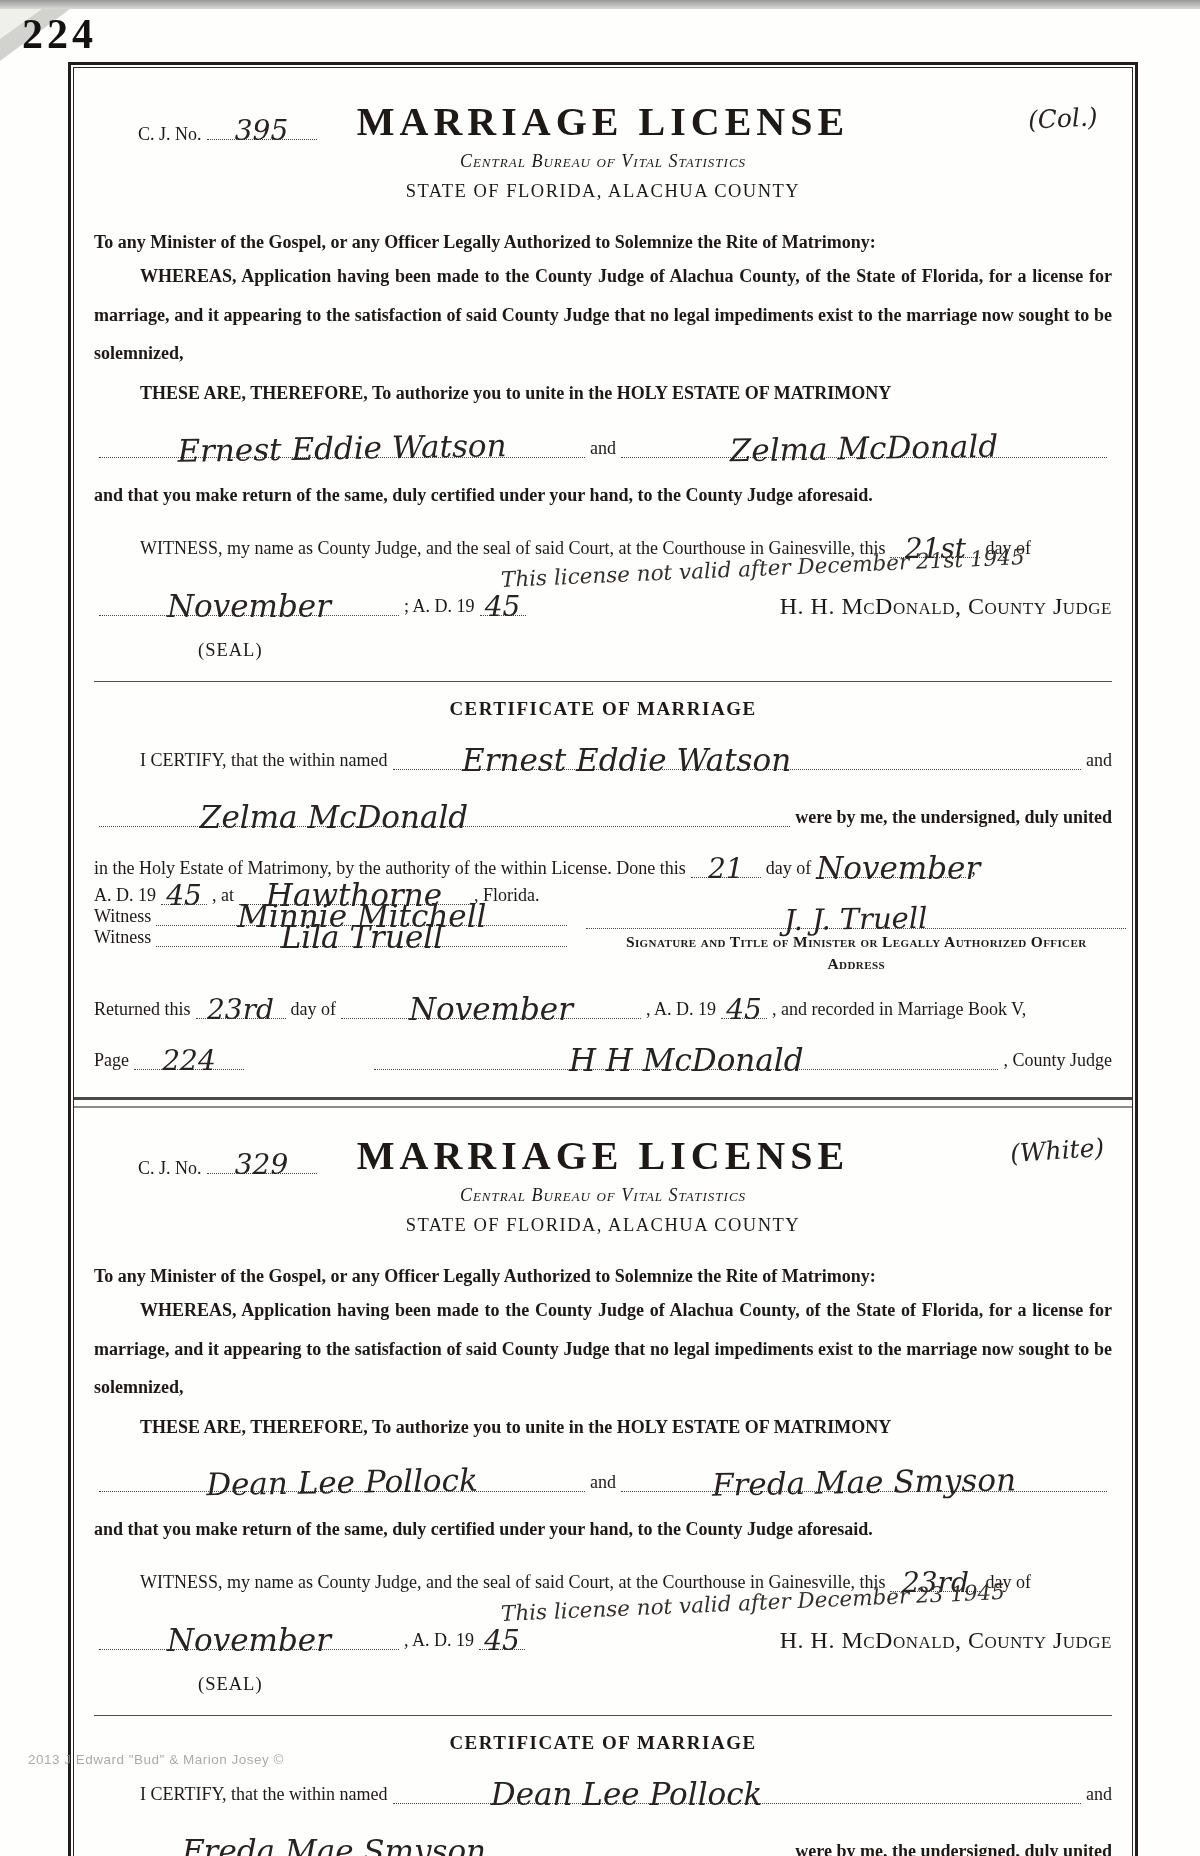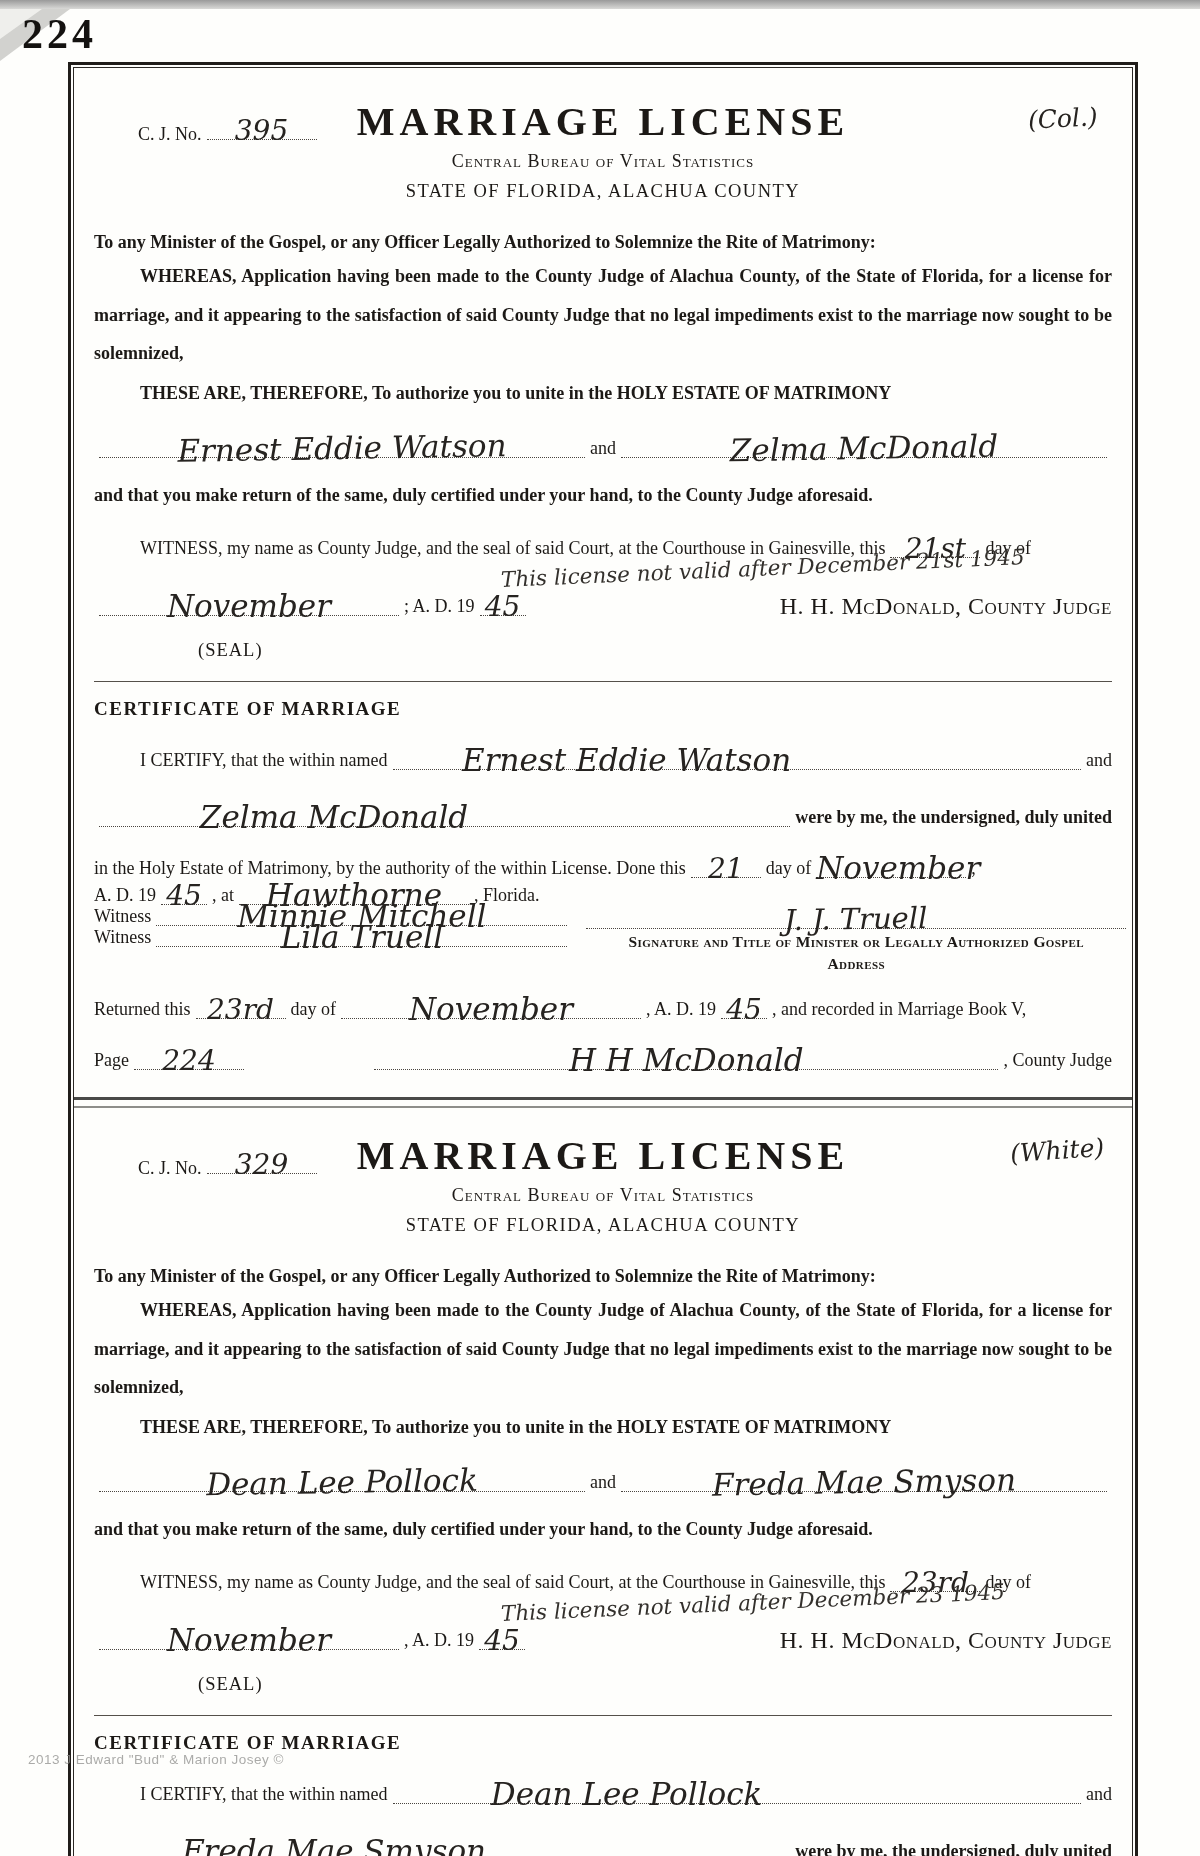--- a/index.html
+++ b/index.html
@@ -19,21 +19,21 @@
   .doc-box{position:absolute;left:68px;top:62px;width:1064px;height:1830px;border:3.5px solid #201d1a;}
   .doc-box-inner{position:absolute;left:2px;top:2px;right:2px;bottom:0;border:1.2px solid #2b2825;border-bottom:none;padding:6px 20px 0 20px;}
 
   .lic{position:relative;}
   .corner-note{position:absolute;font-size:25px;}
   .hw{font-family:"DejaVu Serif",serif;font-style:italic;color:#262320;white-space:nowrap;}
 
   .head-grid{display:grid;grid-template-columns:250px 1fr 250px;align-items:end;margin-top:24px;}
   .cj-row{display:flex;align-items:baseline;font-size:18px;margin-left:44px;}
   .doc-title{text-align:center;font-size:40px;font-weight:bold;letter-spacing:5px;white-space:nowrap;}
-  .subtitle{text-align:center;font-variant:small-caps;font-size:18px;letter-spacing:1px;margin-top:6px;}
+  .subtitle{text-align:center;font-variant:small-caps;font-size:18px;letter-spacing:1px;margin-top:6px;font-style:italic;}
   .state-line{text-align:center;font-size:18.5px;letter-spacing:1.5px;margin-top:9px;}
 
   .para{font-size:18px;font-weight:bold;}
   .salutation{margin-top:30px;font-weight:bold;}
   .whereas{margin-top:4px;text-align:justify;text-indent:46px;line-height:2.15;}
   .therefore{margin-top:10px;text-indent:46px;font-weight:bold;}
 
   .row{display:flex;align-items:center;font-size:18px;position:relative;}
   .fill{flex:1 1 auto;border-bottom:1.7px dotted #4a4540;position:relative;height:1.02em;margin:0 5px;}
   .fill .hw{position:absolute;left:0;right:0;bottom:-6px;text-align:center;font-size:28px;line-height:1;}
@@ -43,21 +43,21 @@
   .w-300{flex:0 0 300px;} .w-230{flex:0 0 230px;}
   .names-row{margin-top:34px;}
   .return-clause{margin-top:26px;font-weight:bold;}
   .witness-row{margin-top:32px;}
   .indent{text-indent:0;padding-left:46px;}
   .month-row{margin-top:34px;}
   .annotation{position:absolute;font-size:21.5px;transform:rotate(-2.5deg);transform-origin:left;color:#33302c;}
   .judge-printed{margin-left:auto;font-variant:small-caps;font-size:24px;letter-spacing:.5px;white-space:nowrap;}
   .seal{margin-top:20px;padding-left:104px;font-size:18.5px;letter-spacing:1px;}
   .mid-divider{margin-top:20px;border-top:1.4px solid #55504a;}
-  .cert-title{margin-top:16px;font-size:19px;font-weight:bold;letter-spacing:1.5px;}
+  .cert-title{margin-top:16px;text-align:center;font-size:19px;font-weight:bold;letter-spacing:1.5px;}
   .certify-row{margin-top:30px;}
   .bride-row{margin-top:36px;}
   .holy-row{margin-top:30px;}
 
   .cols{display:grid;grid-template-columns:47% 53%;column-gap:14px;margin-top:6px;}
   .col-l .row{margin-top:0;}
   .adat-row{margin-top:22px;}
   .wit-row{margin-top:36px;}
   .sig-fill{border-bottom:1.7px dotted #4a4540;position:relative;height:1.05em;margin-top:26px;}
   .sig-fill .hw{position:absolute;left:0;right:0;bottom:-6px;text-align:center;font-size:29px;line-height:1;}
@@ -190,21 +190,21 @@
               <span>Witness</span>
               <span class="fill">
                   <span class="hw big">Lila Truell</span>
                 </span>
             </div>
           </div>
           <div class="col-r">
             <div class="sig-fill">
                 <span class="hw" style="transform:rotate(-1deg);">J. J. Truell</span>
               </div>
-            <div class="caption">Signature and Title of Minister or Legally Authorized Gospel</div>
+            <div class="caption">Signature and Title of Minister or Legally Authorized Officer</div>
             <div class="caption">Address</div>
           </div>
         </div>
 
         <div class="row returned-row">
           <span>Returned this</span>
           <span class="fill w-90">
               <span class="hw">23rd</span>
             </span>
           <span>day of</span>

